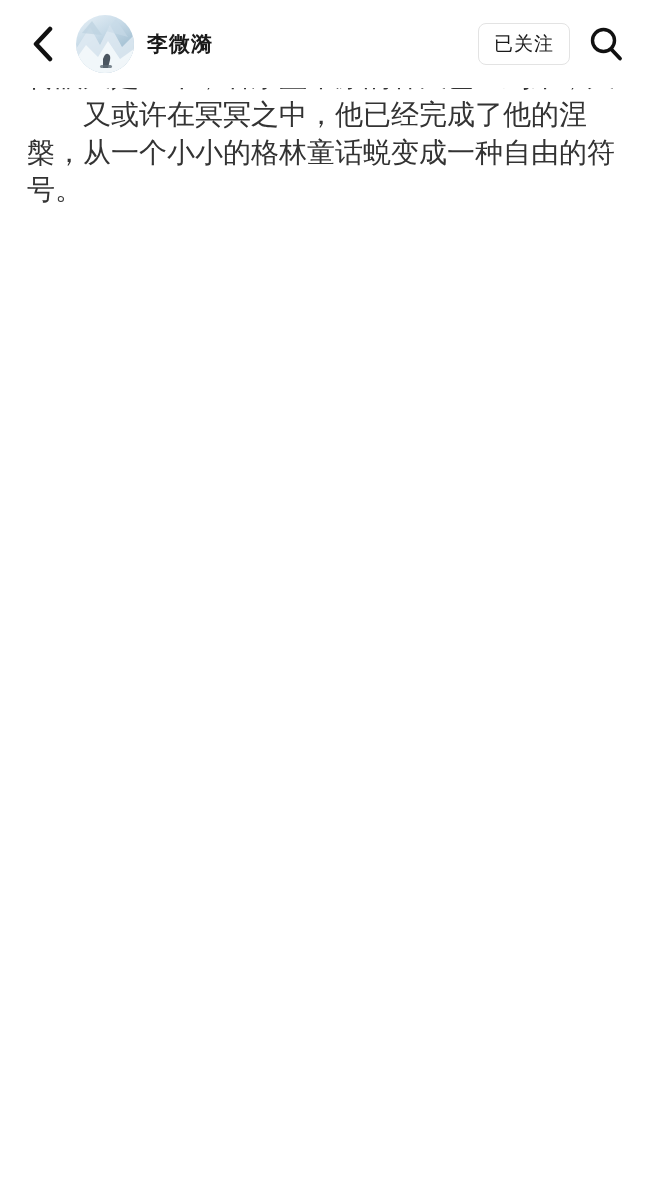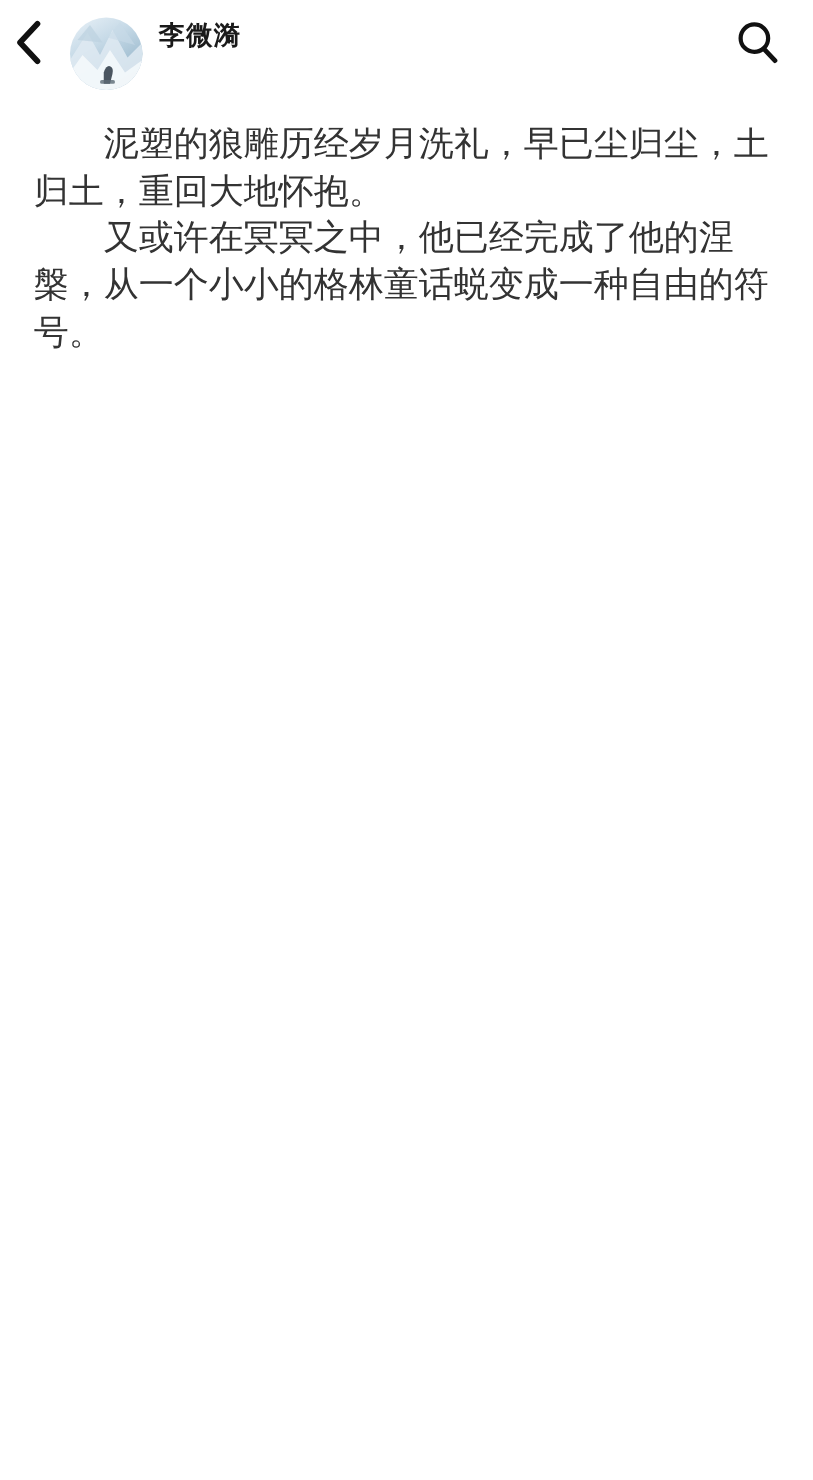--- a/index.html
+++ b/index.html
@@ -6,25 +6,25 @@
   html, body {
     width: 650px; height: 1184px;
     background: #ffffff;
     overflow: hidden;
     font-family: "Liberation Sans", sans-serif;
   }
   .stage { position: relative; width: 650px; height: 1184px; overflow: hidden; background:#fff; }
 
   
   .header {
-    position: absolute; top: 14px; left: 0; right: 0;
+    position: absolute; top: 0; left: 0; right: 0;
     height: 88px;
     background: #ffffff;
-    display: flex; 
-    padding: 0 24px 0 12px;
+    display: flex; align-items: center;
+    padding: 0 24px 0 32px;
     z-index: 10;
   }
   .back-btn {
     width: 34px; height: 40px;
     display: flex; align-items: center; justify-content: flex-start;
     cursor: pointer; flex: 0 0 auto;
   }
   .avatar {
     width: 58px; height: 58px; border-radius: 50%;
     margin-left: 10px; flex: 0 0 auto;
@@ -72,21 +72,20 @@
   .article p { margin: 0; }
   .article p.indent { text-indent: 2em; }
 </style>
 </head>
 <body>
 
 <div class="stage">
 
   <div class="article">
     <p>转眼又是一年，若尔盖草原的春天已经到来，又</p>
-    <p class="indent">泥塑的狼雕历经岁月洗礼，早已尘归尘，土归土，重回大地怀抱。</p>
     <p class="indent">又或许在冥冥之中，他已经完成了他的涅槃，从一个小小的格林童话蜕变成一种自由的符号。</p>
 
   </div>
 
   <div class="header">
 
     <div class="back-btn">
       <svg width="22" height="36" viewBox="0 0 22 36" fill="none">
         <polyline points="18,3 4,18 18,33" stroke="#111111" stroke-width="4.5" stroke-linecap="round" stroke-linejoin="round" fill="none"></polyline>
       </svg>
@@ -100,20 +99,21 @@
         <polygon points="30,16 40,4 52,22" fill="#c8dbe8" opacity="0.6"></polygon>
         <path d="M27 44 q2 -6 5 -5 q3 1 2 6 l-2 8 l-5 0 Z" fill="#4a5560"></path>
         <rect x="24" y="50" width="12" height="3" rx="1.5" fill="#5d6a75" opacity="0.8"></rect>
       </svg>
     </div>
 
     <div class="username">李微漪</div>
 
     <div class="spacer"></div>
 
+    <button class="follow-btn">已关注</button>
 
     <div class="search-btn">
       <svg width="38" height="38" viewBox="0 0 38 38" fill="none">
         <circle cx="16.5" cy="15.5" r="11" stroke="#111111" stroke-width="3.4" fill="none"></circle>
         <line x1="24.5" y1="24.5" x2="33" y2="33.5" stroke="#111111" stroke-width="3.8" stroke-linecap="round"></line>
       </svg>
     </div>
 
   </div>
 </div>

